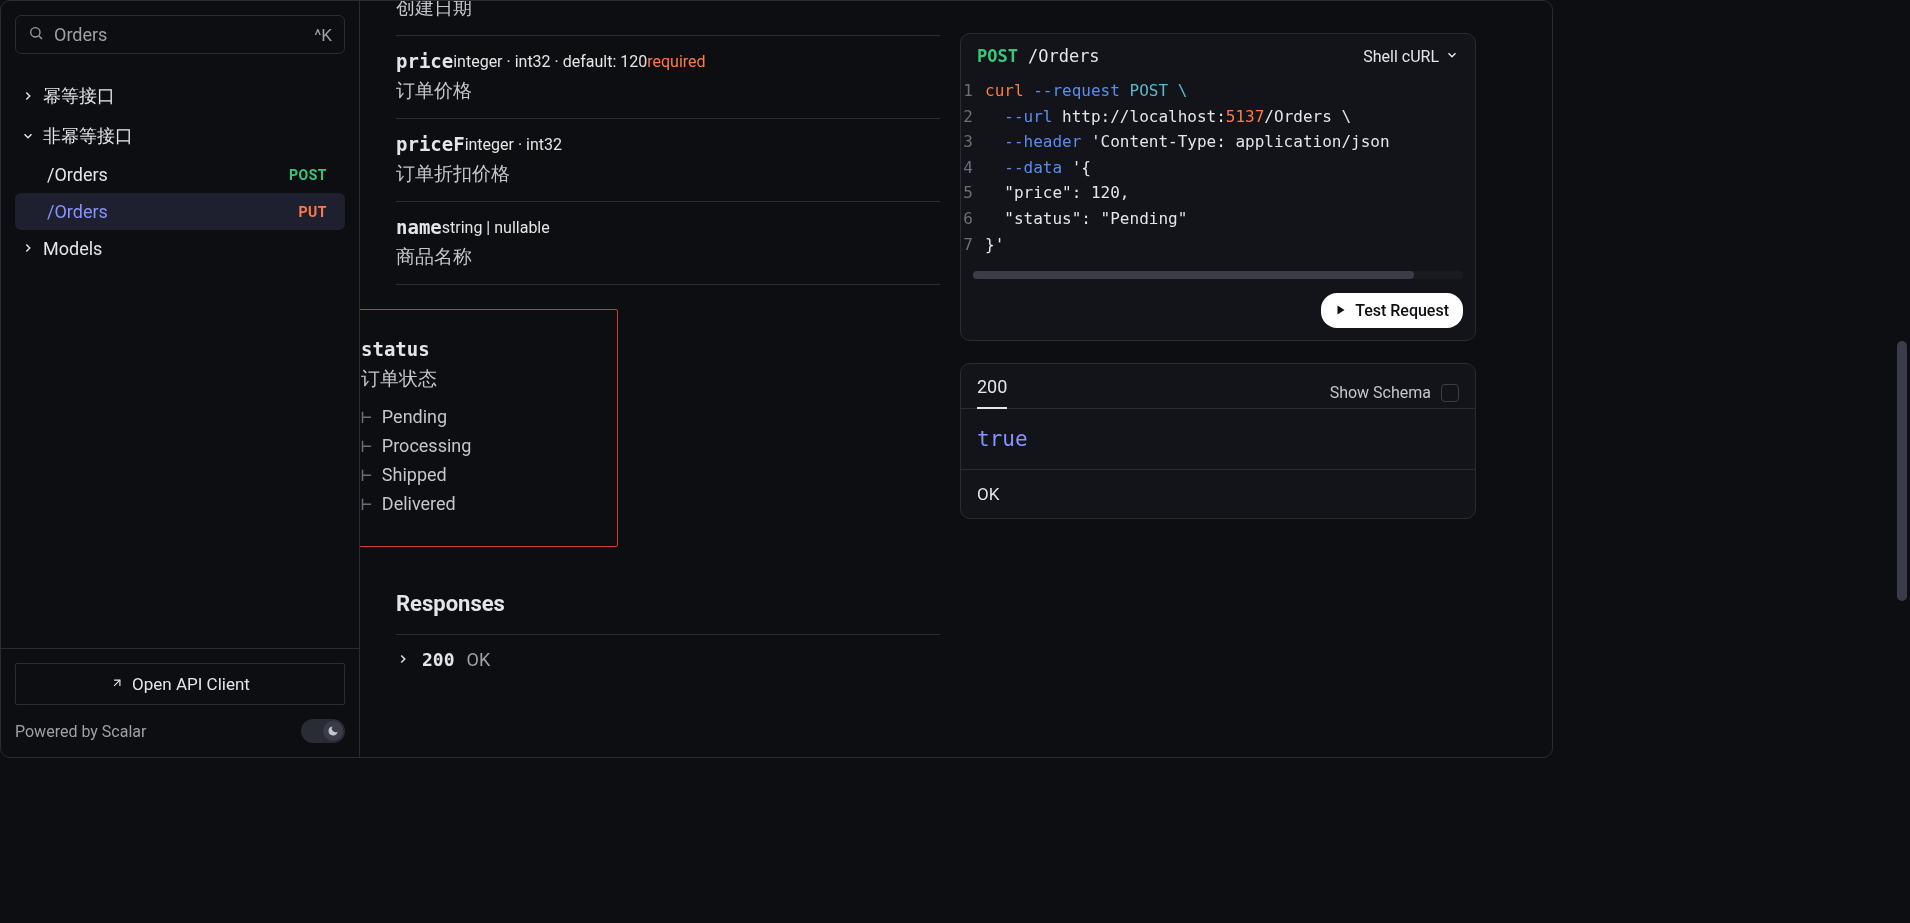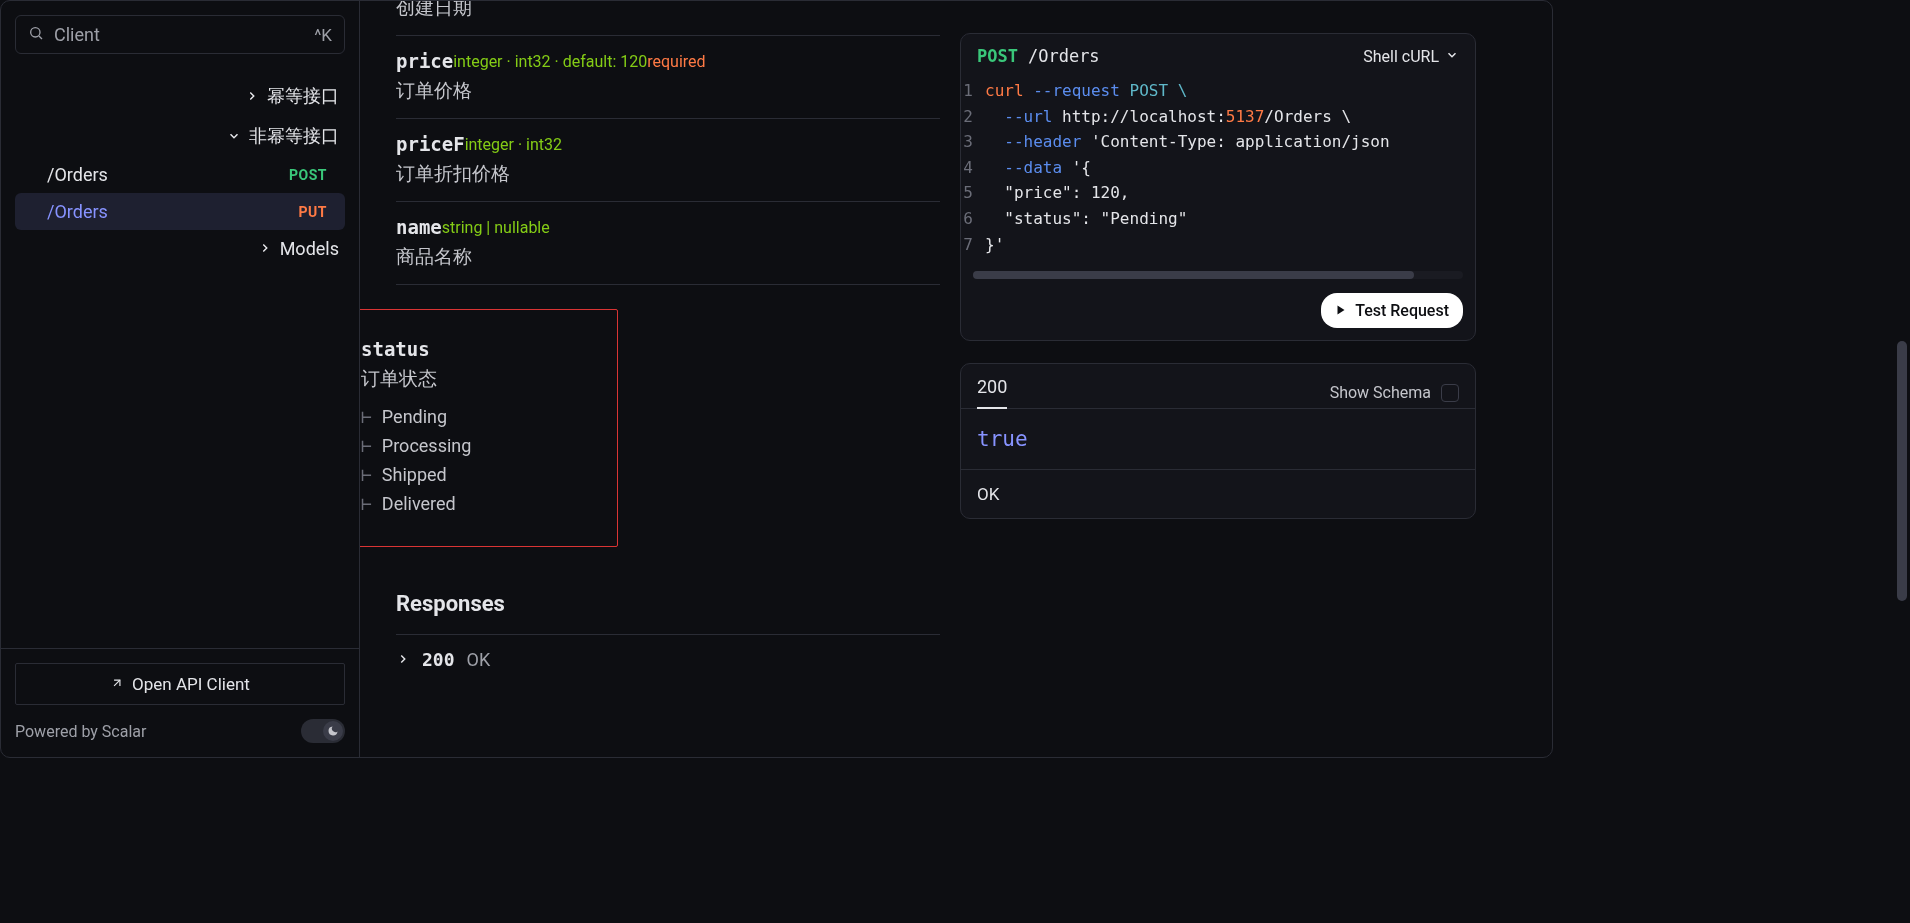--- a/index.html
+++ b/index.html
@@ -49,21 +49,20 @@
   flex: 1;
   padding: 8px 14px;
 }
 .nav-section {
   display: flex;
   align-items: center;
   gap: 8px;
   padding: 8px 6px;
   font-size: 18px;
   cursor: pointer;
-  justify-content: flex-end;
 }
 .nav-item {
   display: flex;
   align-items: center;
   justify-content: space-between;
   padding: 8px 18px 8px 32px;
   font-size: 18px;
   border-radius: 6px;
   cursor: pointer;
   color: #e4e5e9;
@@ -148,21 +147,21 @@
   margin-bottom: 6px;
 }
 .field-name {
   font-family: "SF Mono", Monaco, Consolas, monospace;
   font-size: 19px;
   color: #e4e5e9;
   font-weight: 600;
 }
 .field-type {
   font-size: 16px;
-  color: #84cc16;
+  color: #e5e5e5;
 }
 .field-required {
   font-size: 16px;
   color: #ff7a45;
 }
 .field-desc {
   font-size: 19px;
   color: #c5c6cc;
 }
 .status-box {
@@ -361,21 +360,21 @@
   <div class="sidebar">
     <div class="sidebar-top">
       <div class="search-box">
         <div class="search-left">
           <span>
             <svg class="search-icon" viewBox="0 0 24 24" fill="none" stroke="#9ea0a8" stroke-width="2">
                 <circle cx="11" cy="11" r="7"></circle>
                 <line x1="21" y1="21" x2="16.5" y2="16.5"></line>
               </svg>
           </span>
-          <span>Client</span>
+          <span>Orders</span>
         </div>
         <span class="kbd">^K</span>
       </div>
     </div>
     <div class="nav">
       <div class="nav-section">
         <span>
           <svg class="chevron" viewBox="0 0 24 24" fill="none" stroke="#e4e5e9" stroke-width="2.5">
               <polyline points="9 6 15 12 9 18"></polyline>
             </svg>

